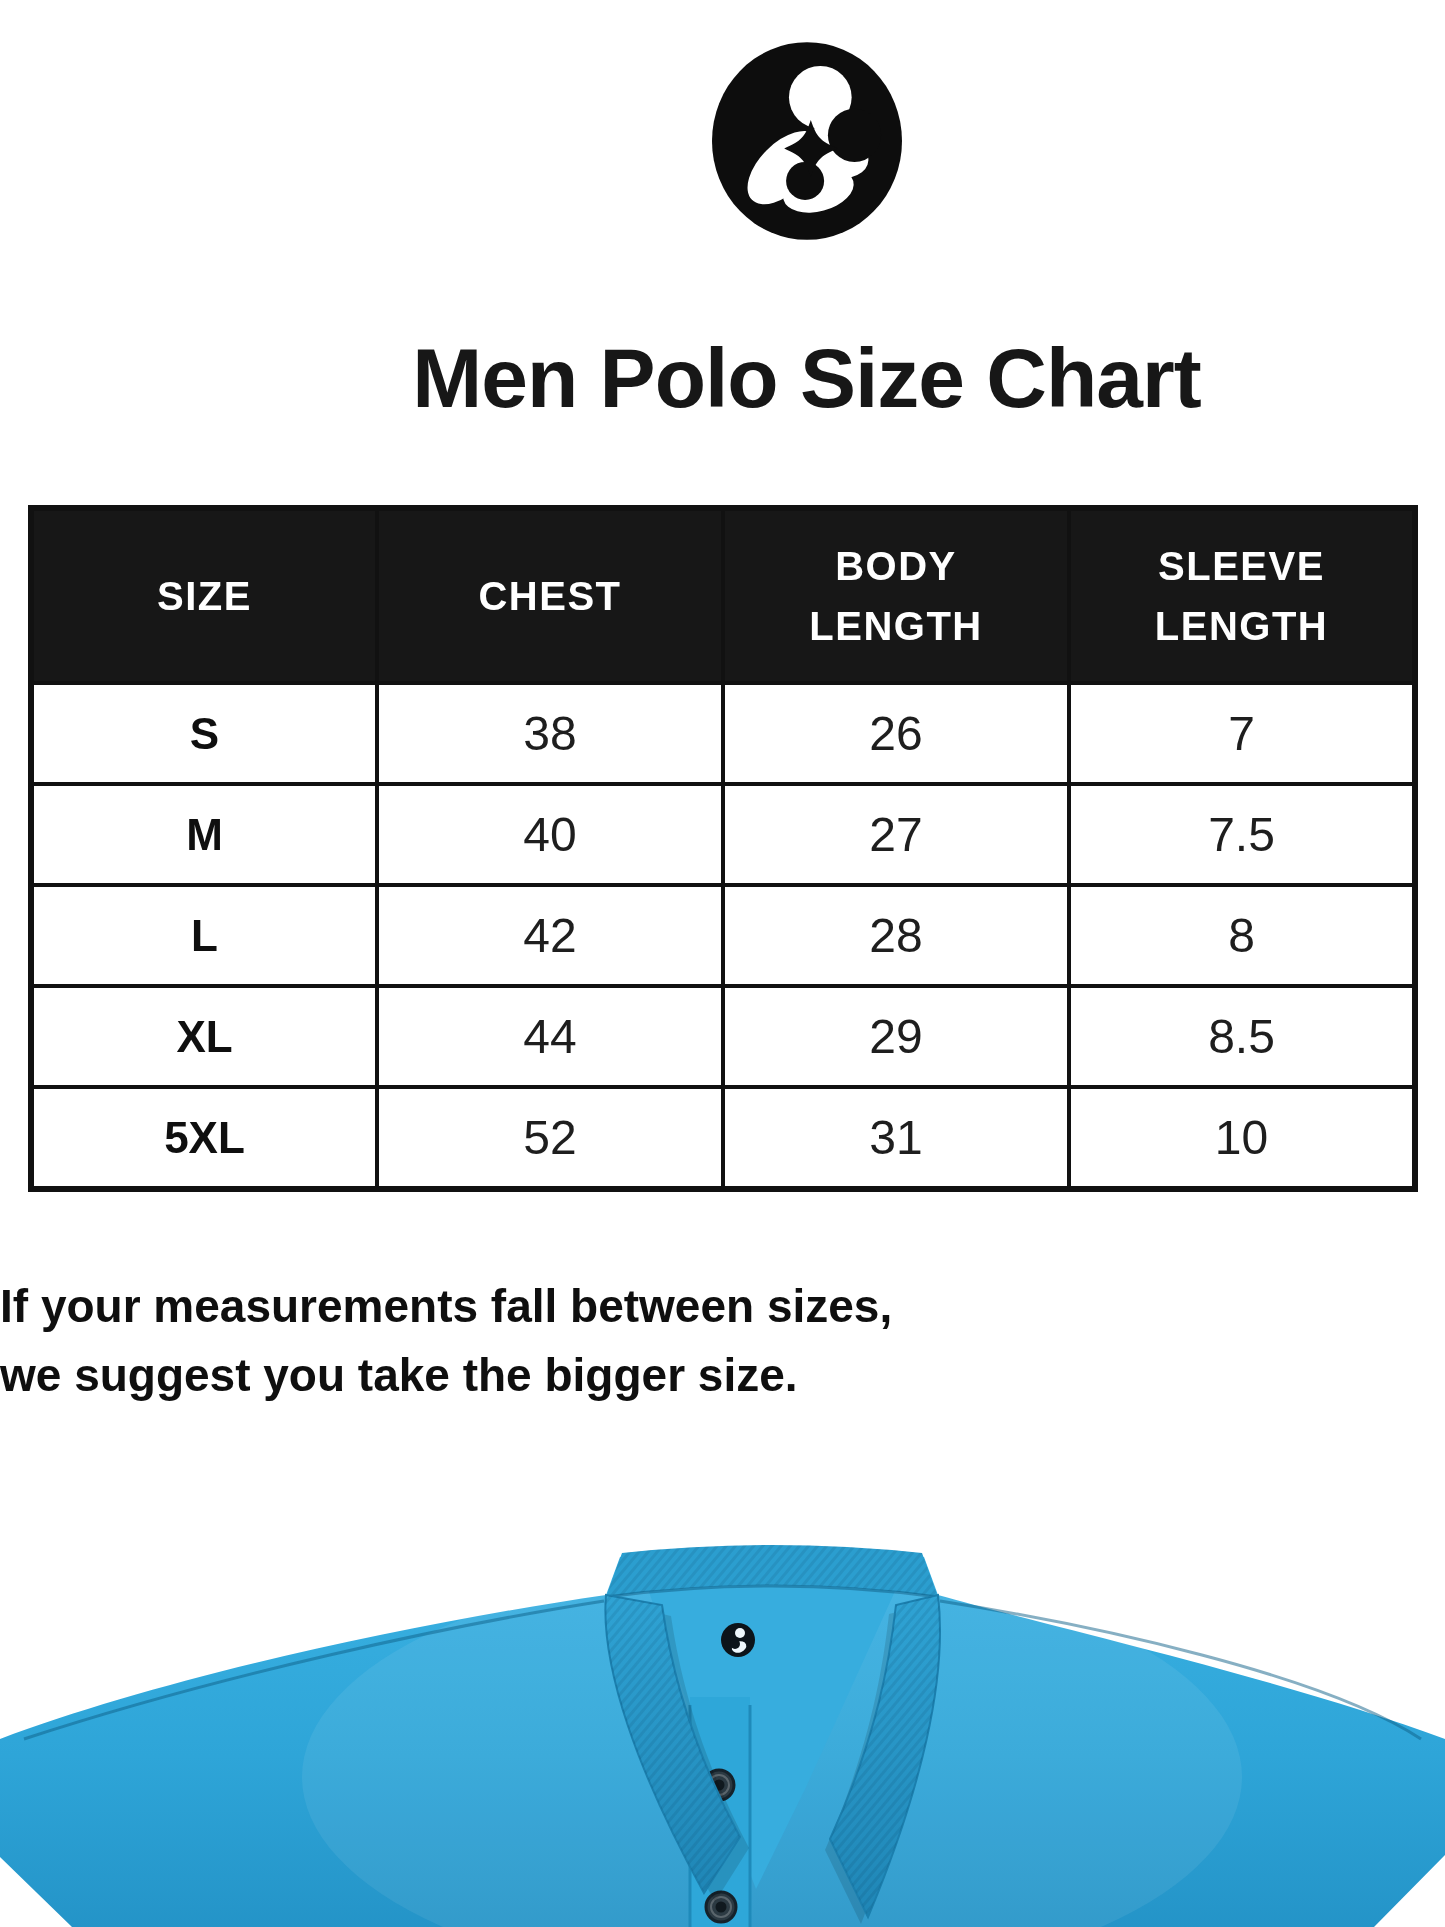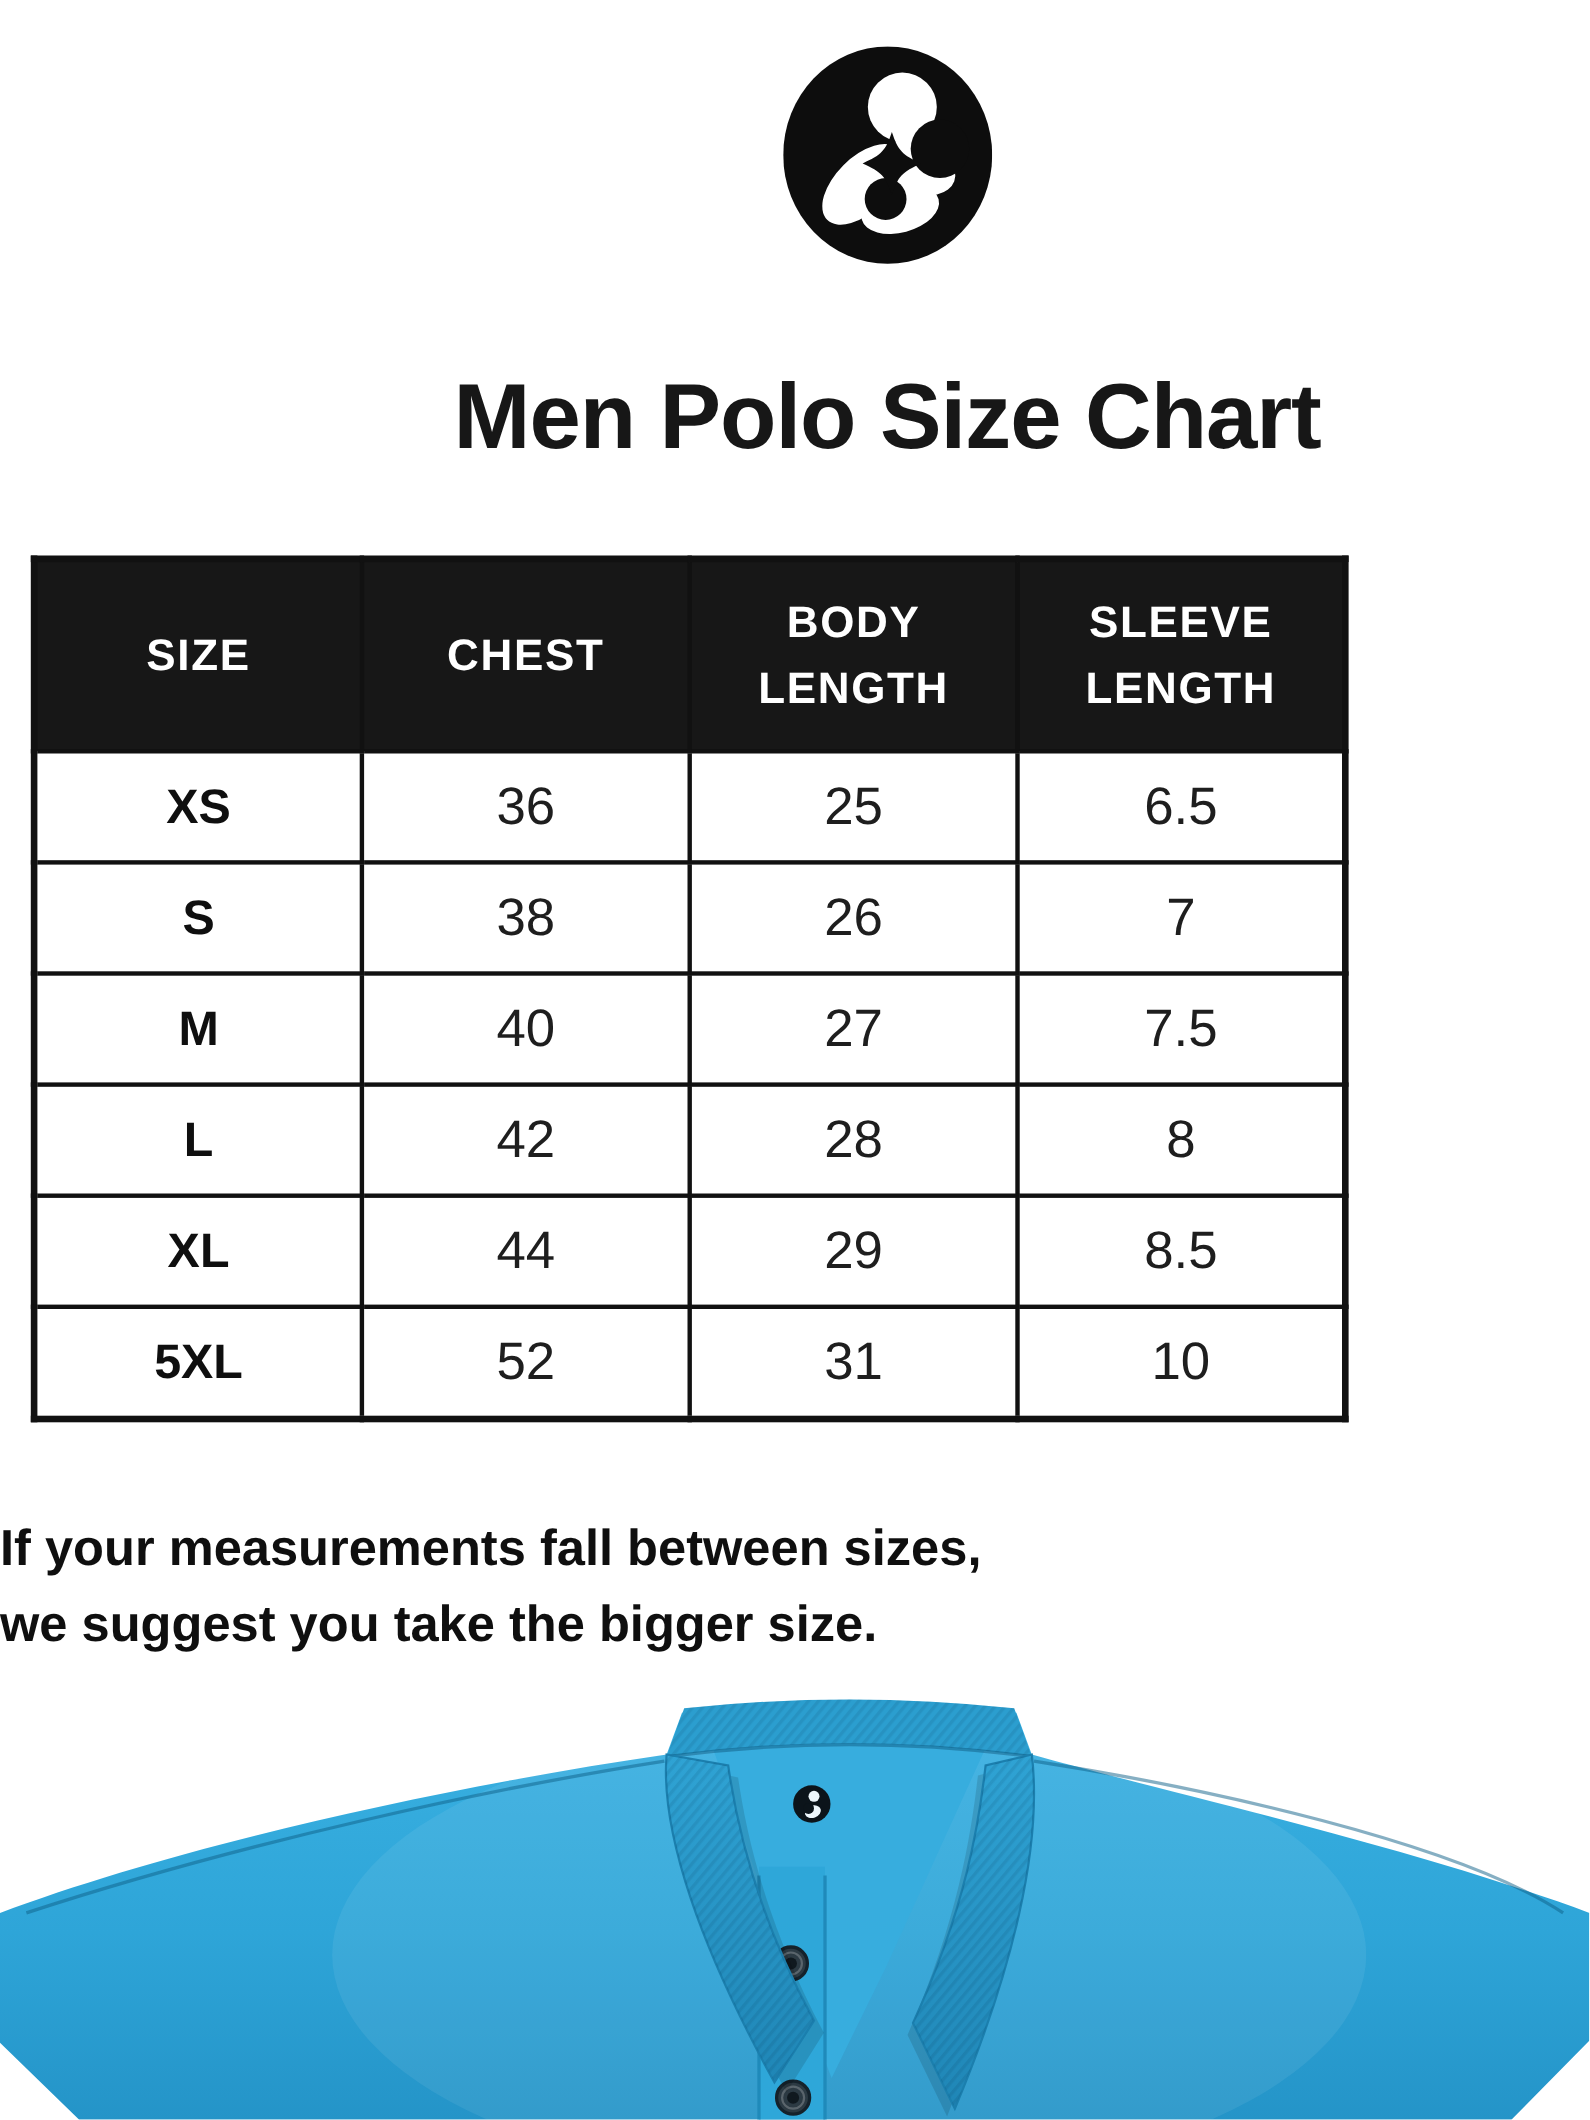--- a/index.html
+++ b/index.html
@@ -26,21 +26,21 @@
     font-weight: bold;
     color: #171717;
     letter-spacing: -1px;
     white-space: nowrap;
   }
 
   
   table.size-table {
     border-collapse: collapse;
     table-layout: fixed;
-    width: 1198px;
+    width: 1390px;
     margin: 78px 27px 0 28px;
     border: 6px solid #111111;
   }
   .size-table th, .size-table td {
     border: 4px solid #111111;
     text-align: center;
     vertical-align: middle;
     padding: 0;
   }
   .size-table th {
@@ -110,26 +110,20 @@
   <thead>
     <tr>
       <th><span>SIZE</span></th>
       <th><span>CHEST</span></th>
       <th><span>BODY LENGTH</span></th>
       <th><span>SLEEVE LENGTH</span></th>
     </tr>
   </thead>
   <tbody>
       <tr>
-        <td class="size-col">XS</td>
-        <td>36</td>
-        <td>25</td>
-        <td>6.5</td>
-      </tr>
-      <tr>
         <td class="size-col">S</td>
         <td>38</td>
         <td>26</td>
         <td>7</td>
       </tr>
       <tr>
         <td class="size-col">M</td>
         <td>40</td>
         <td>27</td>
         <td>7.5</td>

